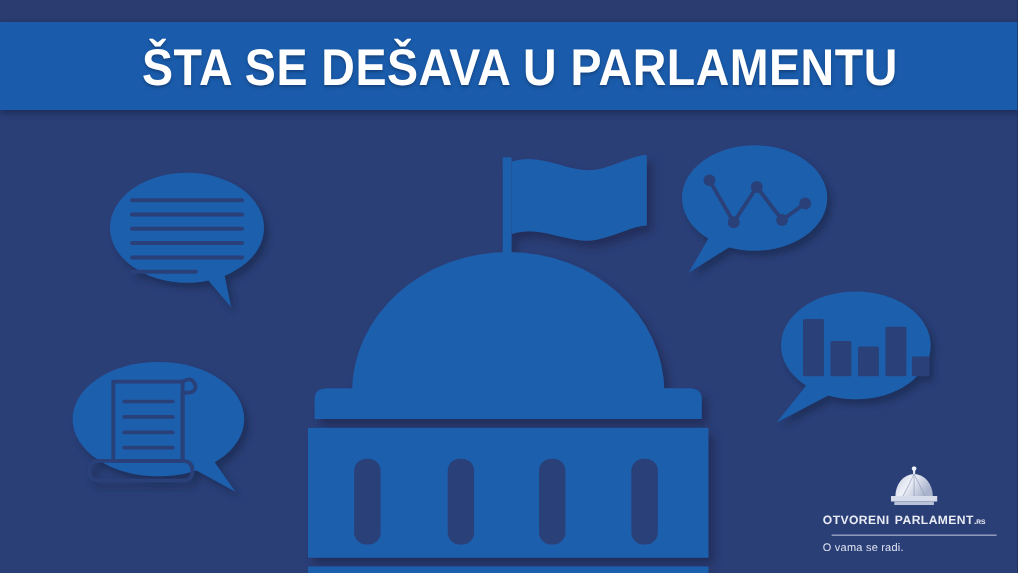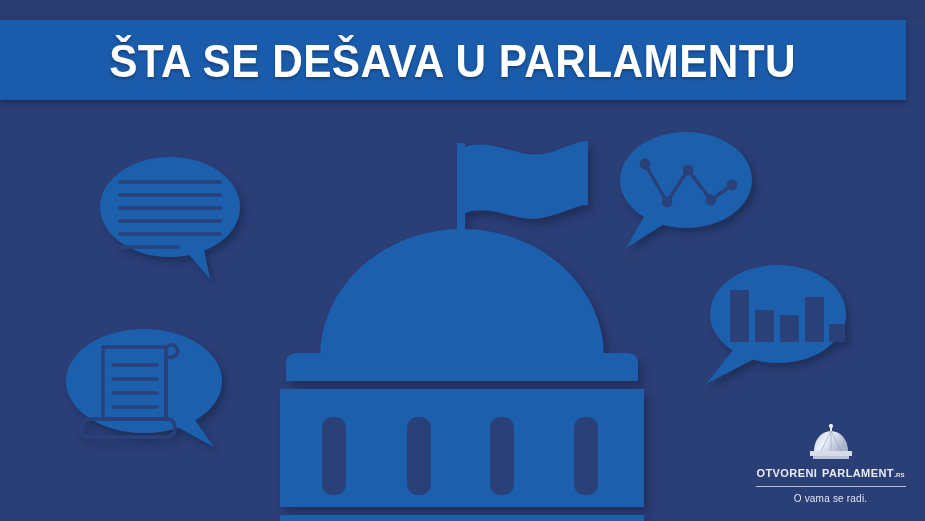--- a/index.html
+++ b/index.html
@@ -30,20 +30,21 @@
     position: absolute;
     left: 0;
     top: 20px;
     width: 906px;
     height: 80px;
     background: #1a5cab;
     display: flex;
     align-items: center;
     justify-content: center;
     box-shadow: 0 3px 6px rgba(10,20,50,0.45);
+    padding-left: 20px;
   }
   #header-title {
     color: #ffffff;
     font-size: 47px;
     font-weight: 700;
     letter-spacing: 0.5px;
     white-space: nowrap;
     transform: scaleX(0.90);
     transform-origin: center;
     text-shadow: 0 2px 3px rgba(8,18,45,0.35);
@@ -63,21 +64,21 @@
   #bubble-scroll    { left: 62px;  top: 325px; }
   #parliament       { left: 262px; top: 135px; }
 
   
   #logo {
     position: absolute;
     left: 748px;
     top: 424px;
     width: 165px;
     height: 84px;
-    text-align: center;
+    text-align: left;
   }
   #logo-dome-wrap {
     height: 36px;
     display: flex;
     align-items: flex-end;
     justify-content: center;
   }
   #logo-wordmark {
     margin-top: 3px;
     color: #e9ecf5;

